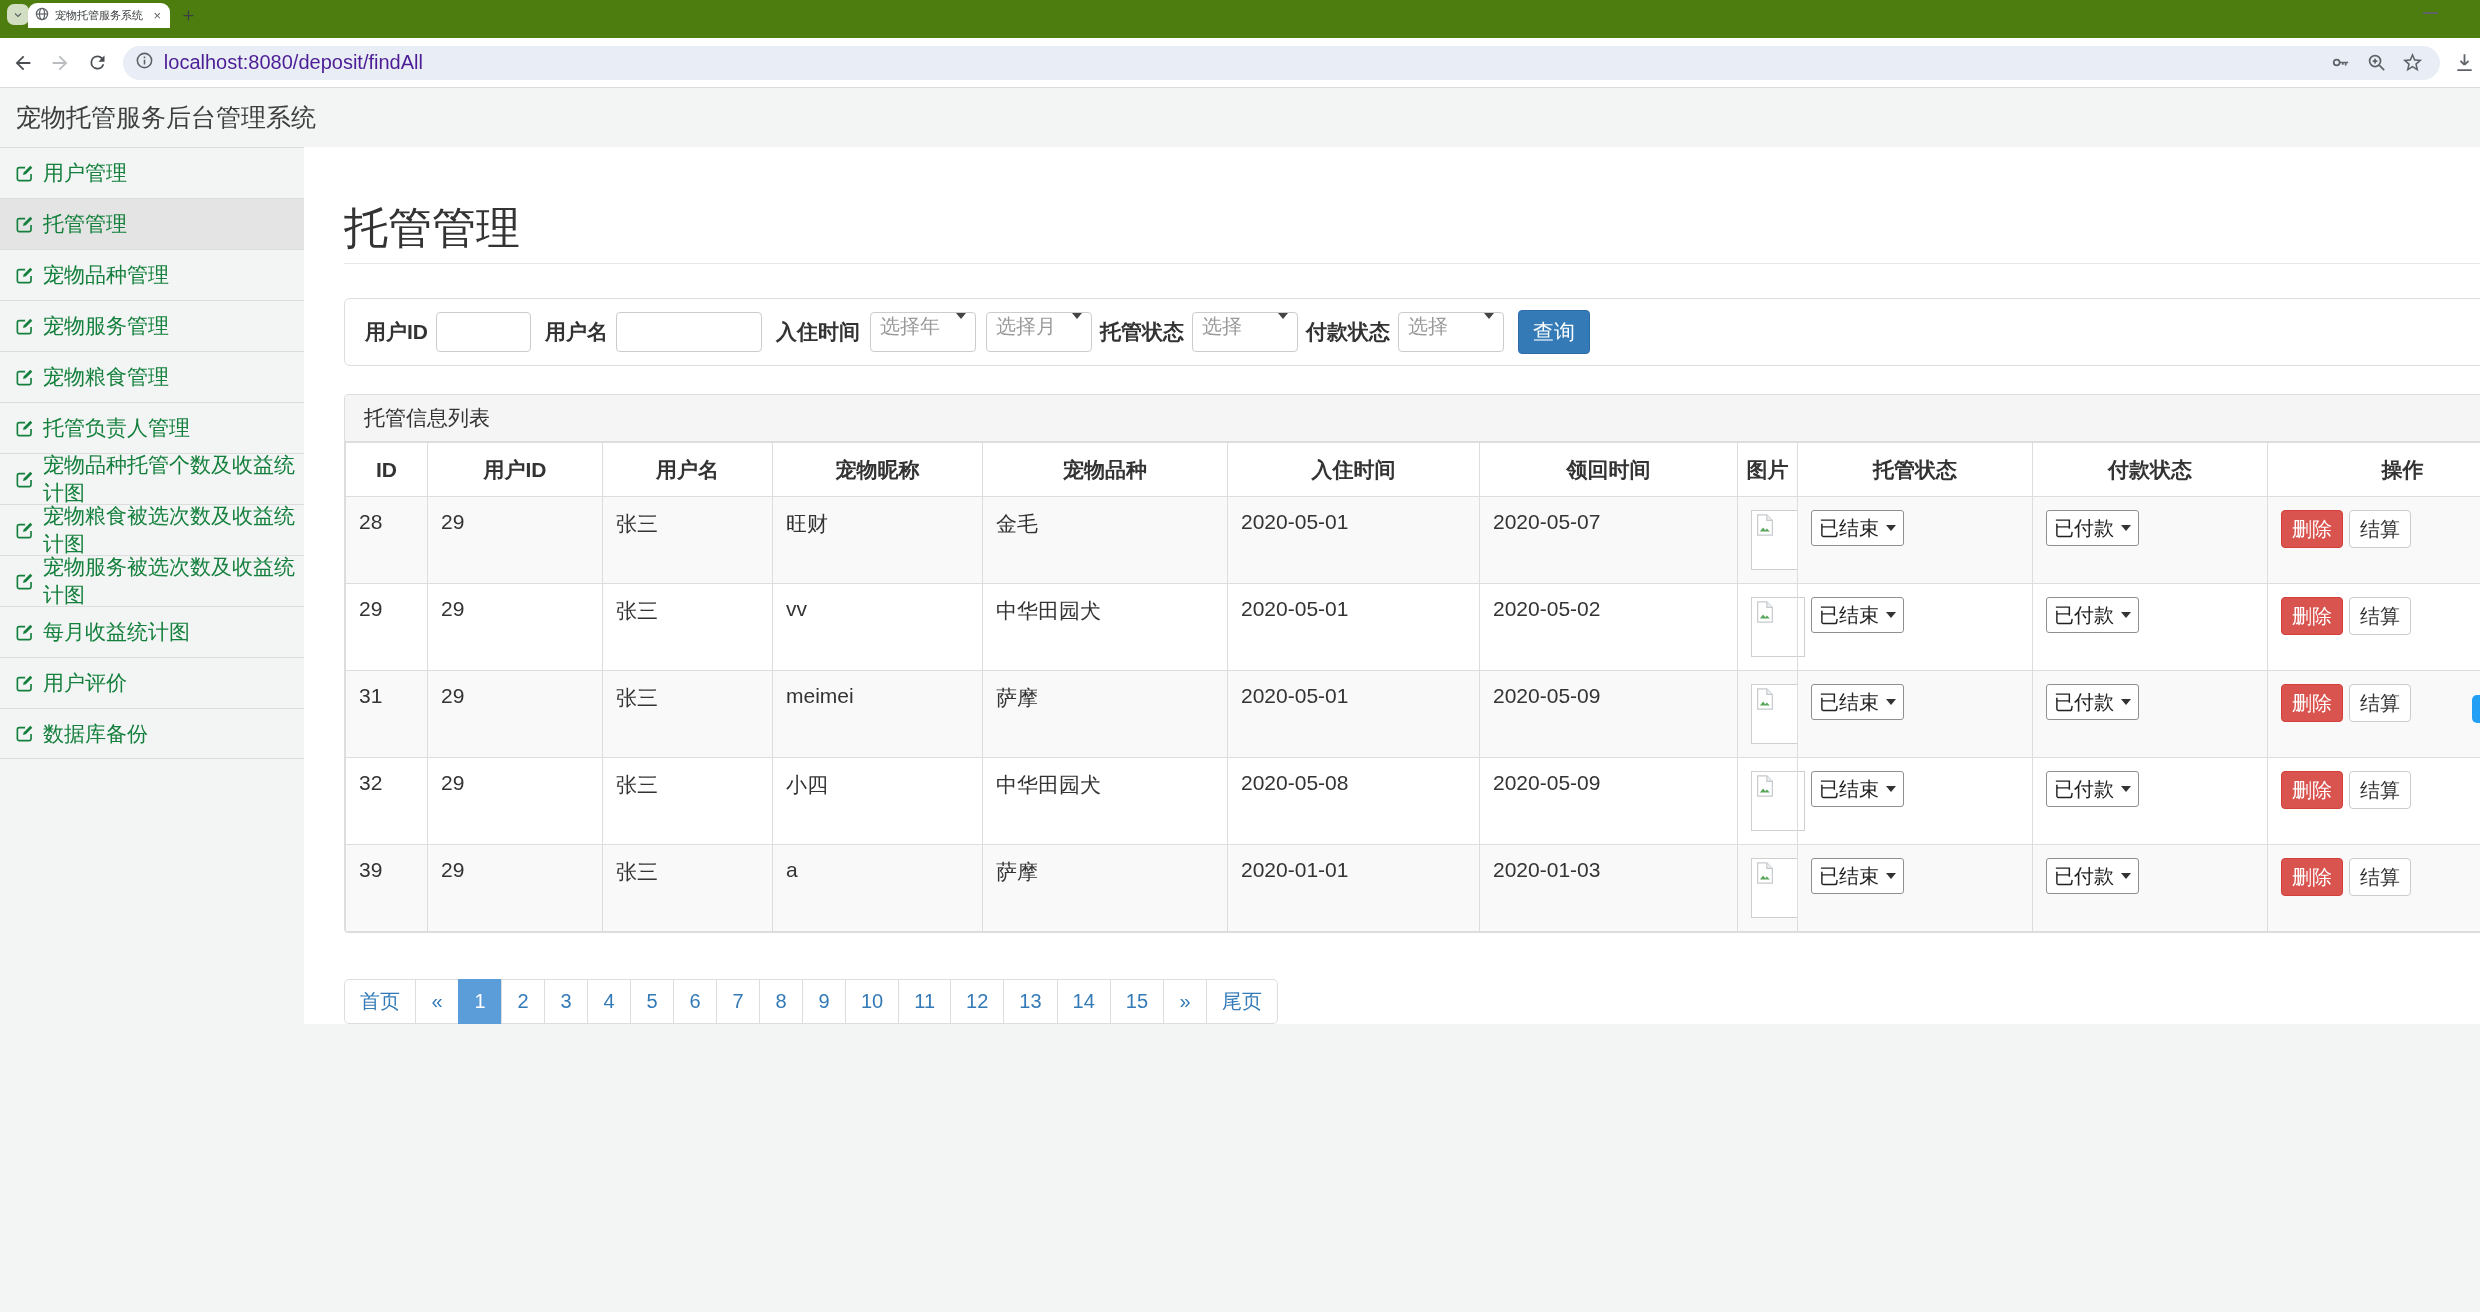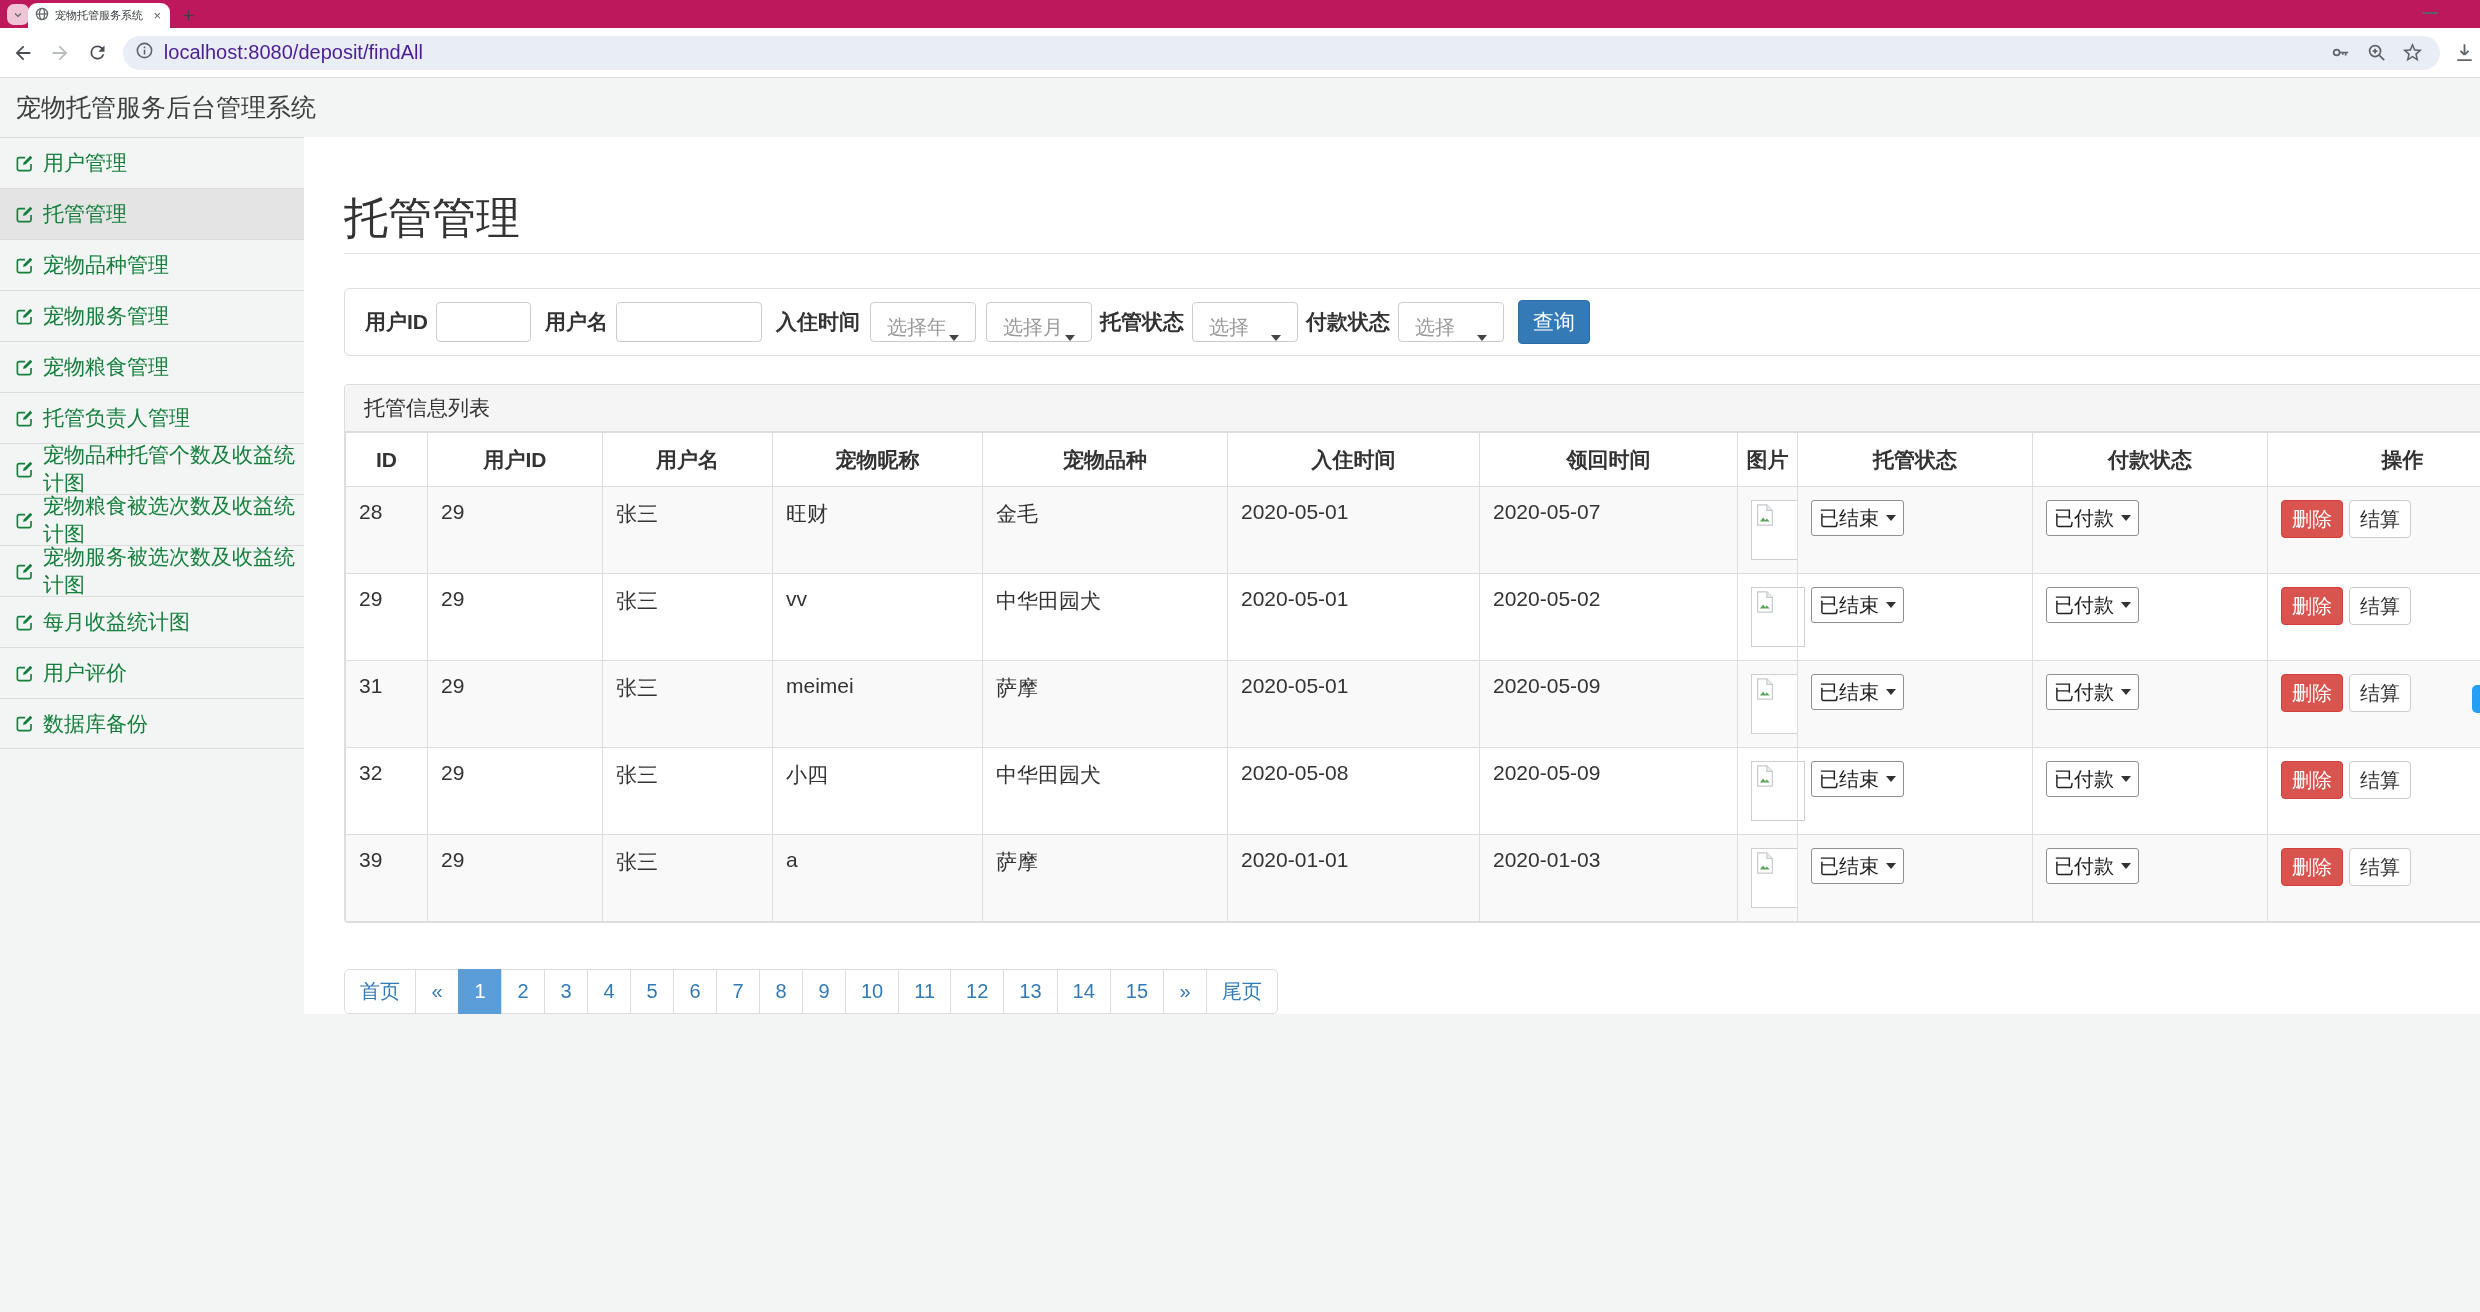--- a/index.html
+++ b/index.html
@@ -1,21 +1,21 @@
 <!DOCTYPE html>
 <html><head>
 <meta charset="utf-8">
 <style>
   * { margin:0; padding:0; box-sizing:border-box; }
   html,body { width:2480px; height:1312px; overflow:hidden; }
   body { font-family:"Liberation Sans","DejaVu Sans",sans-serif; background:#f3f5f4; }
   .screen { position:relative; width:2480px; height:1312px; overflow:hidden; }
 
   
-  .tabstrip { height:28px; background:#be185d; position:relative; }
+  .tabstrip { height:38px; background:#4d7c0f; position:relative; }
   .tab-search-btn { position:absolute; left:7px; top:4px; width:22px; height:21px; border-radius:7px;
     background:rgba(255,255,255,.75); display:flex; align-items:center; justify-content:center; }
   .tab { position:absolute; left:28px; top:3px; width:142px; height:25px; background:#fff;
     border-radius:9px 9px 0 0; display:flex; align-items:center; padding:0 7px; }
   .tab-title { font-size:11px; color:#3c4043; white-space:nowrap; overflow:hidden; flex:1; margin-left:6px; }
   .tab-close { font-size:13px; color:#5f6368; line-height:1; padding:0 2px; cursor:default; }
   .newtab { position:absolute; left:176px; top:4px; width:24px; height:22px; display:flex; align-items:center; justify-content:center; }
   .win-min { position:absolute; right:42px; top:12px; width:15px; height:2px; background:#5f6368; }
 
   .toolbar { height:50px; background:#fff; display:flex; align-items:center; border-bottom:1px solid #dadce0; }
@@ -43,21 +43,21 @@
   .page-header { width:2192px; padding-top:58px; padding-bottom:12px; border-bottom:1px solid #e8e8e8; }
   .page-header h1 { font-size:44px; font-weight:500; color:#333; line-height:1.05; }
 
   .filter-panel { margin-top:34px; width:2192px; height:68px; background:#fff; border:1px solid #ddd;
     border-radius:6px; display:flex; align-items:center; padding-left:20px; }
   .flabel { font-size:21px; font-weight:bold; color:#333; margin-right:8px; white-space:nowrap; }
   .ml { margin-left:14px; }
   .form-input { height:40px; border:1px solid #ccc; border-radius:4px; background:#fff; font-size:20px; padding:0 8px; }
   .w-small { width:95px; } .w-mid { width:146px; }
   .sel-form { height:40px; width:106px; border:1px solid #ccc; border-radius:4px; background:#fff;
-    display:flex; align-items:flex-end; padding:0 16px; font-size:20px; color:#9a9a9a; cursor:pointer; }
+    display:flex; align-items:flex-start; padding:0 9px; font-size:20px; color:#9a9a9a; cursor:pointer; }
   .sel-form .txt { flex:1; white-space:nowrap; overflow:hidden; }
   .caret { width:0; height:0; border-left:5px solid transparent; border-right:5px solid transparent;
     border-top:6px solid #444; margin-left:4px; flex:0 0 auto; }
   .btn-primary { margin-left:14px; height:44px; padding:0 14px; background:#337ab7; border:1px solid #2e6da4;
     border-radius:4px; color:#fff; font-size:21px; cursor:pointer; }
 
   .panel { margin-top:28px; width:2192px; border:1px solid #ddd; border-radius:4px; background:#fff; }
   .panel-heading { height:47px; background:#f5f5f5; border-bottom:1px solid #ddd; border-radius:4px 4px 0 0;
     display:flex; align-items:center; padding-left:19px; font-size:21px; color:#333; }
   table.grid { width:2190px; table-layout:fixed; border-collapse:collapse; }

